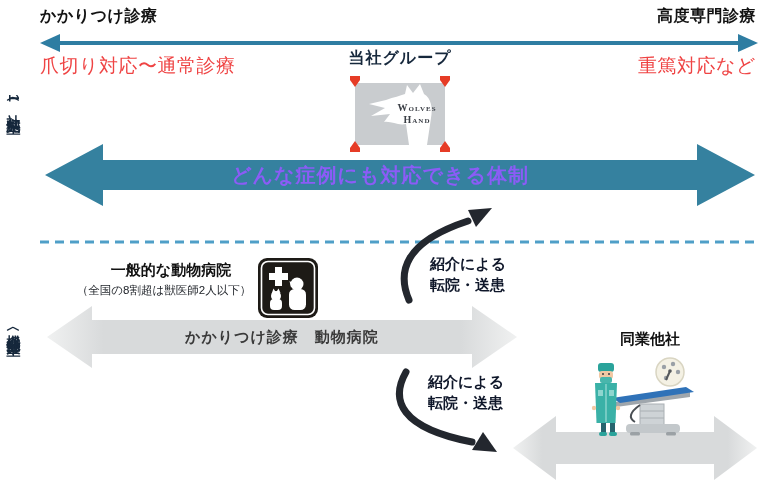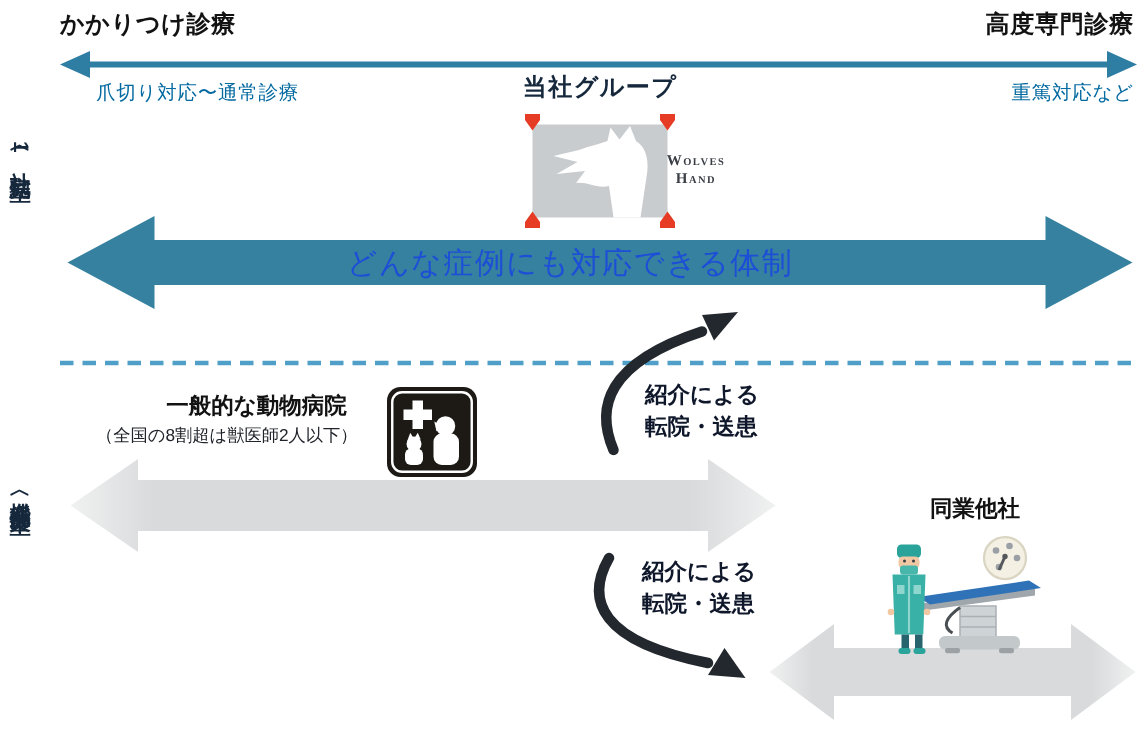--- a/index.html
+++ b/index.html
@@ -3,37 +3,37 @@
 <meta charset="utf-8">
 <style>
   html,body{margin:0;padding:0;background:#fff;}
   .canvas{
     position:relative;width:760px;height:488px;background:#ffffff;overflow:hidden;
     font-family:"Liberation Sans","DejaVu Sans",sans-serif;color:#1a1a1a;
   }
   .abs{position:absolute;}
   .svg-layer{position:absolute;left:0;top:0;width:760px;height:488px;}
   .hdr-title{font-size:16px;font-weight:bold;color:#121212;letter-spacing:0.5px;white-space:nowrap;}
-  .hdr-sub{font-size:13px;color:#0369a1;letter-spacing:0.5px;white-space:nowrap;margin-left:24px;}
+  .hdr-sub{font-size:19px;color:#ef4444;letter-spacing:0.5px;white-space:nowrap;}
   .center-title{font-size:16px;font-weight:bold;color:#16283c;text-align:center;letter-spacing:1px;}
   .side-label{
     writing-mode:vertical-rl;text-orientation:mixed;
     font-size:14px;font-weight:bold;color:#16283c;letter-spacing:2px;white-space:nowrap;
   }
-  .teal-arrow-label{font-size:20px;font-weight:normal;color:#1d4ed8;text-align:center;letter-spacing:1px;white-space:nowrap;}
+  .teal-arrow-label{font-size:20px;font-weight:bold;color:#8b5cf6;text-align:center;letter-spacing:1px;white-space:nowrap;}
   .gen-title{font-size:15px;font-weight:bold;color:#121212;text-align:center;white-space:nowrap;}
-  .gen-note{font-size:11.5px;color:#20242a;text-align:left;white-space:nowrap;}
+  .gen-note{font-size:11.5px;color:#20242a;text-align:center;white-space:nowrap;}
   .gray-arrow-label{font-size:15px;font-weight:bold;color:#3a3a3a;text-align:center;letter-spacing:1px;white-space:nowrap;}
   .gray-arrow-label.small{font-size:14.5px;}
   .referral{font-size:15px;font-weight:600;color:#0f172a;line-height:21px;white-space:nowrap;}
   .competitor-title{font-size:15px;font-weight:bold;color:#121212;text-align:center;white-space:nowrap;}
   .logo-text{
     position:absolute;text-align:center;color:#3a3e45;
     font-family:"Liberation Serif","DejaVu Serif",serif;font-variant:small-caps;
-    font-weight:bold;letter-spacing:1px;line-height:11px;font-size:10px;margin-left:47px;
+    font-weight:bold;letter-spacing:1px;line-height:11px;font-size:10px;
   }
 </style>
 </head>
 <body>
 
 <div class="canvas">
 
   <svg class="svg-layer" viewBox="0 0 760 488" aria-hidden="true">
     <defs>
       <linearGradient id="grayArr" x1="0" y1="0" x2="1" y2="0">
@@ -158,20 +158,21 @@
   <div class="abs side-label" style="left:5px;top:92px;height:100px;">〈1社完結型〉</div>
 
   <div class="abs side-label" style="left:5px;top:322px;height:124px;">〈機能分業型〉</div>
 
   <div class="abs teal-arrow-label" style="left:120px;top:162px;width:520px;">どんな症例にも対応できる体制</div>
 
   <div class="abs gen-title" style="left:86px;top:261px;width:170px;">一般的な動物病院</div>
 
   <div class="abs gen-note" style="left:64px;top:283px;width:200px;">（全国の8割超は獣医師2人以下）</div>
 
+  <div class="abs gray-arrow-label" style="left:92px;top:328px;width:380px;">かかりつけ診療　動物病院</div>
 
   <div class="abs referral" style="left:430px;top:253px;">
     <div>紹介による</div>
     <div>転院・送患</div>
   </div>
 
   <div class="abs referral" style="left:428px;top:371px;">
     <div>紹介による</div>
     <div>転院・送患</div>
   </div>

